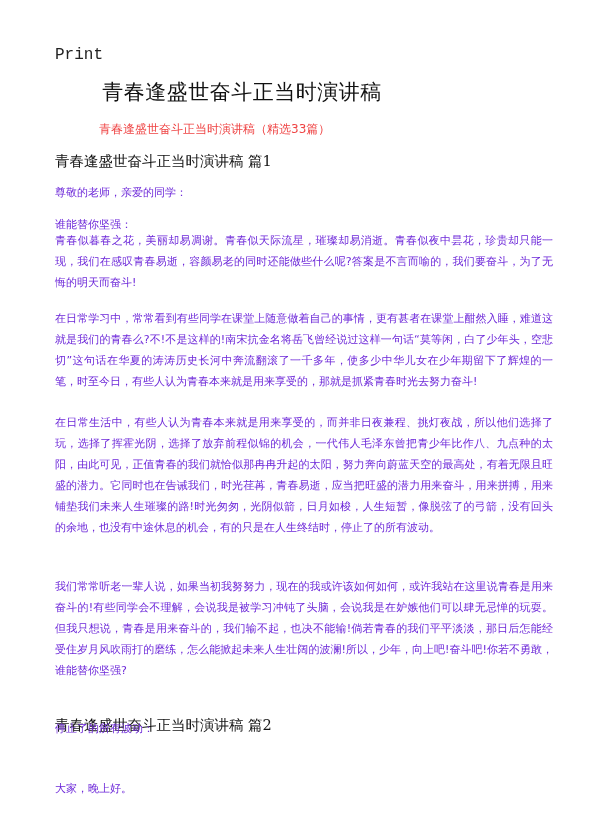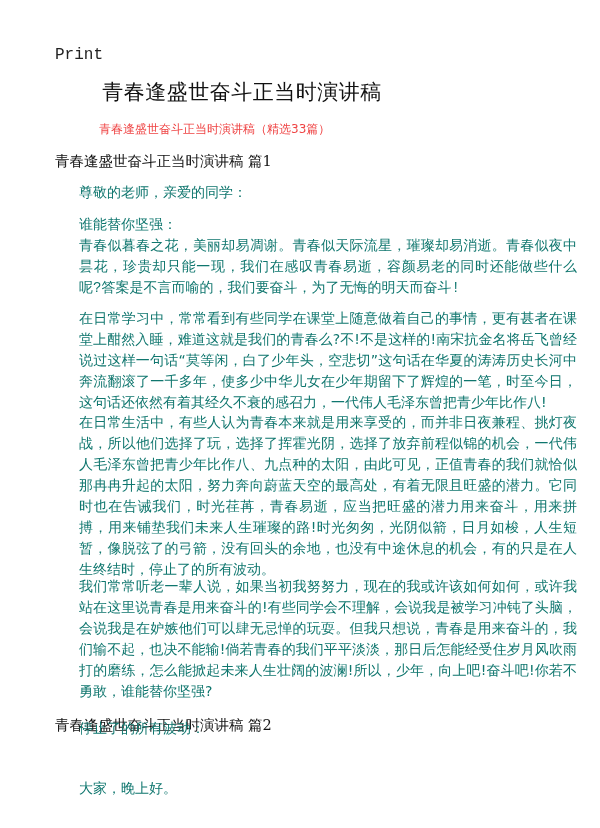--- a/index.html
+++ b/index.html
@@ -2,36 +2,36 @@
 <html><head>
   <meta charset="utf-8">
   <style>
     html, body { margin: 0; padding: 0; background: #ffffff; }
     body { width: 600px; height: 828px; overflow: hidden; position: relative;
       font-family: "DejaVu Sans", sans-serif; color: #1a1a1a; }
     .print { position: absolute; left: 55px; top: 46px; font-family: Liberation Mono, monospace; font-size: 16px; color: #222; }
     .title { position: absolute; left: 0; width: 484px; top: 78px; text-align: center; font-size: 21px; color: #111; letter-spacing: 0.5px; }
     .subtitle { position: absolute; left: 55px; top: 121px; font-size: 12px; color: #ef4444; margin-left: 44px; }
     .h { position: absolute; left: 55px; font-size: 14.5px; font-weight: normal; color: #111; font-family: "DejaVu Serif", serif; }
-    .p { position: absolute; left: 55px; width: 498px; font-size: 14px; line-height: 21px; color: #0f766e; text-align: justify; margin-left: 24px; }
+    .p { position: absolute; left: 55px; width: 498px; font-size: 11px; line-height: 21px; color: #6d28d9; text-align: justify; }
   </style>
 </head>
 <body>
 
 <div class="print">Print</div>
 
 <div class="title">青春逢盛世奋斗正当时演讲稿</div>
 
 <div class="subtitle">青春逢盛世奋斗正当时演讲稿（精选33篇）</div>
 
 <div class="h" style="top:152px;">青春逢盛世奋斗正当时演讲稿 篇1</div>
 
 <div class="p" style="top:182px;">尊敬的老师，亲爱的同学：</div>
 <div class="p" style="top:214px;">谁能替你坚强：</div>
-<div class="p" style="top:236px;font-family:Liberation Mono, monospace;">青春似暮春之花，美丽却易凋谢。青春似天际流星，璀璨却易消逝。青春似夜中昙花，珍贵却只能一现，我们在感叹青春易逝，容颜易老的同时还能做些什么呢?答案是不言而喻的，我们要奋斗，为了无悔的明天而奋斗!</div>
-<div class="p" style="top:308px;">在日常学习中，常常看到有些同学在课堂上随意做着自己的事情，更有甚者在课堂上酣然入睡，难道这就是我们的青春么?不!不是这样的!南宋抗金名将岳飞曾经说过这样一句话“莫等闲，白了少年头，空悲切”这句话在华夏的涛涛历史长河中奔流翻滚了一千多年，使多少中华儿女在少年期留下了辉煌的一笔，时至今日，这句话还依然有着其经久不衰的感召力，一代伟人毛泽东曾把青少年比作八!</div>
+<div class="p" style="top:230px;">青春似暮春之花，美丽却易凋谢。青春似天际流星，璀璨却易消逝。青春似夜中昙花，珍贵却只能一现，我们在感叹青春易逝，容颜易老的同时还能做些什么呢?答案是不言而喻的，我们要奋斗，为了无悔的明天而奋斗!</div>
+<div class="p" style="top:308px;">在日常学习中，常常看到有些同学在课堂上随意做着自己的事情，更有甚者在课堂上酣然入睡，难道这就是我们的青春么?不!不是这样的!南宋抗金名将岳飞曾经说过这样一句话“莫等闲，白了少年头，空悲切”这句话在华夏的涛涛历史长河中奔流翻滚了一千多年，使多少中华儿女在少年期留下了辉煌的一笔，时至今日，有些人认为青春本来就是用来享受的，那就是抓紧青春时光去努力奋斗!</div>
 <div class="p" style="top:412px;">在日常生活中，有些人认为青春本来就是用来享受的，而并非日夜兼程、挑灯夜战，所以他们选择了玩，选择了挥霍光阴，选择了放弃前程似锦的机会，一代伟人毛泽东曾把青少年比作八、九点种的太阳，由此可见，正值青春的我们就恰似那冉冉升起的太阳，努力奔向蔚蓝天空的最高处，有着无限且旺盛的潜力。它同时也在告诫我们，时光荏苒，青春易逝，应当把旺盛的潜力用来奋斗，用来拼搏，用来铺垫我们未来人生璀璨的路!时光匆匆，光阴似箭，日月如梭，人生短暂，像脱弦了的弓箭，没有回头的余地，也没有中途休息的机会，有的只是在人生终结时，停止了的所有波动。</div>
 <div class="p" style="top:576px;">我们常常听老一辈人说，如果当初我努努力，现在的我或许该如何如何，或许我站在这里说青春是用来奋斗的!有些同学会不理解，会说我是被学习冲钝了头脑，会说我是在妒嫉他们可以肆无忌惮的玩耍。但我只想说，青春是用来奋斗的，我们输不起，也决不能输!倘若青春的我们平平淡淡，那日后怎能经受住岁月风吹雨打的磨练，怎么能掀起未来人生壮阔的波澜!所以，少年，向上吧!奋斗吧!你若不勇敢，谁能替你坚强?</div>
 
 <div class="h" style="top:716px;">青春逢盛世奋斗正当时演讲稿 篇2</div>
 
 <div class="p" style="top:718px;">停止了的所有波动：</div>
 <div class="p" style="top:778px;">大家，晚上好。</div>
 
 </body></html>

